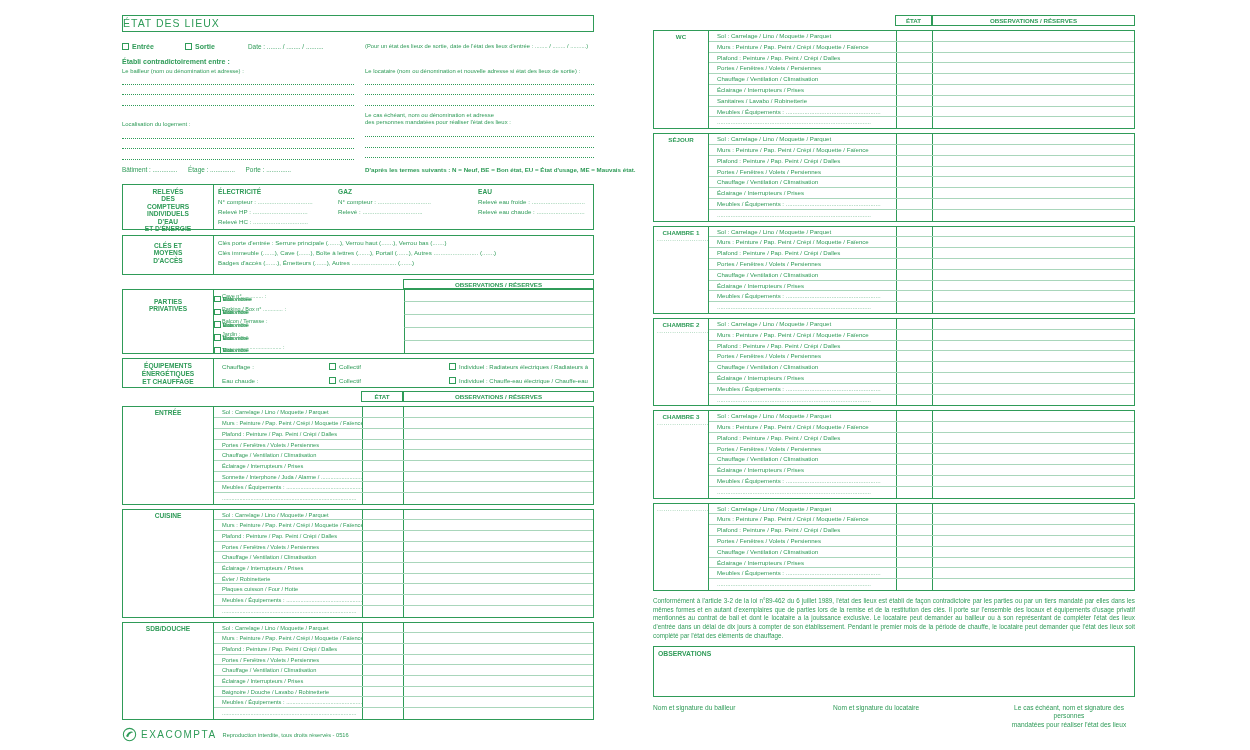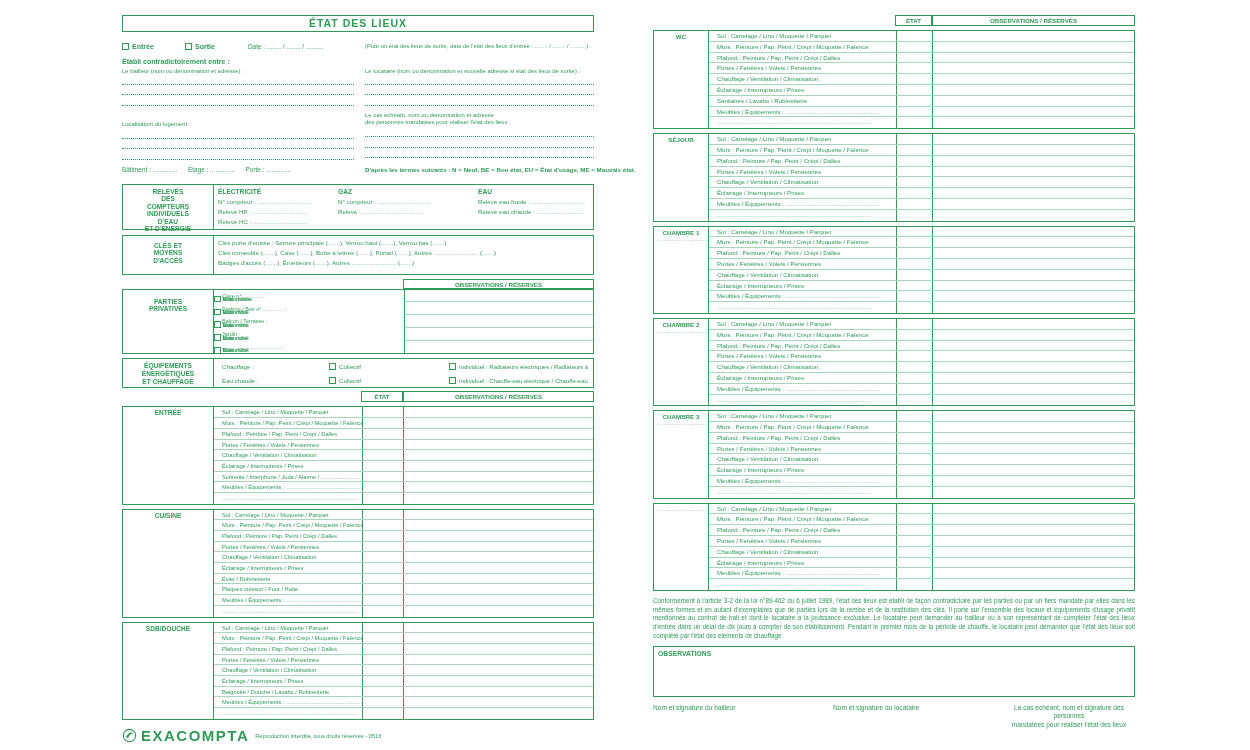--- a/index.html
+++ b/index.html
@@ -10,22 +10,22 @@
   body{
     width:1250px;height:750px;position:relative;background:#ffffff;
     font-family:"Liberation Sans",sans-serif;color:var(--g);
     -webkit-font-smoothing:antialiased;overflow:hidden;
   }
   .page{position:absolute;top:15px;}
   .p1{left:122px;width:472px;}
   .p2{left:653px;width:482px;}
 
   
-  .title-box{border:1px solid var(--g);height:15px;line-height:15px;text-align:center;
-    font-weight:bold;font-size:10.5px;letter-spacing:1px;}
+  .title-box{border:1px solid var(--g);height:15px;line-height:15px;text-align:left;
+    font-weight:normal;font-size:10.5px;letter-spacing:1px;}
   .checkline{display:flex;align-items:center;margin-top:9px;height:10px;}
   .cb{width:7px;height:7px;border:1px solid var(--g);background:#fff;flex:none;margin-right:3px;box-sizing:border-box;}
   .cb-lab{font-weight:bold;font-size:7px;}
   .grp{display:flex;align-items:center;}
   .established{font-weight:bold;font-size:7px;margin-top:7px;}
   .twocol{display:flex;margin-top:3px;}
   .colL{width:232px;}
   .colR{width:229px;margin-left:11px;}
   .small-lab{font-size:5.9px;white-space:nowrap;overflow:hidden;}
   .small-lab.two{white-space:pre-line;line-height:7.5px;}
@@ -111,21 +111,21 @@
   .obs-box .obs-title{font-weight:bold;font-size:6.8px;}
   .sig-row{display:flex;margin-top:7px;align-items:flex-start;}
   .sig{font-size:6.6px;}
   .sig.s0{width:180px;}
   .sig.s1{width:170px;}
   .sig.s2{flex:1;text-align:center;white-space:pre-line;line-height:8.5px;}
 
   
   .footer{display:flex;align-items:center;margin-top:7px;}
   .logo{width:15px;height:15px;flex:none;margin-right:4px;}
-  .brand{font-weight:bold;font-size:15px;letter-spacing:1.5px;}
+  .brand{font-weight:normal;font-size:10px;letter-spacing:1.5px;}
   .foot-note{font-size:5.7px;margin-left:6px;margin-top:2px;}
 </style>
 </head>
 <body>
 
 <div class="page p1">
 
   <div class="title-box">ÉTAT DES LIEUX</div>
 
   <div class="checkline">

